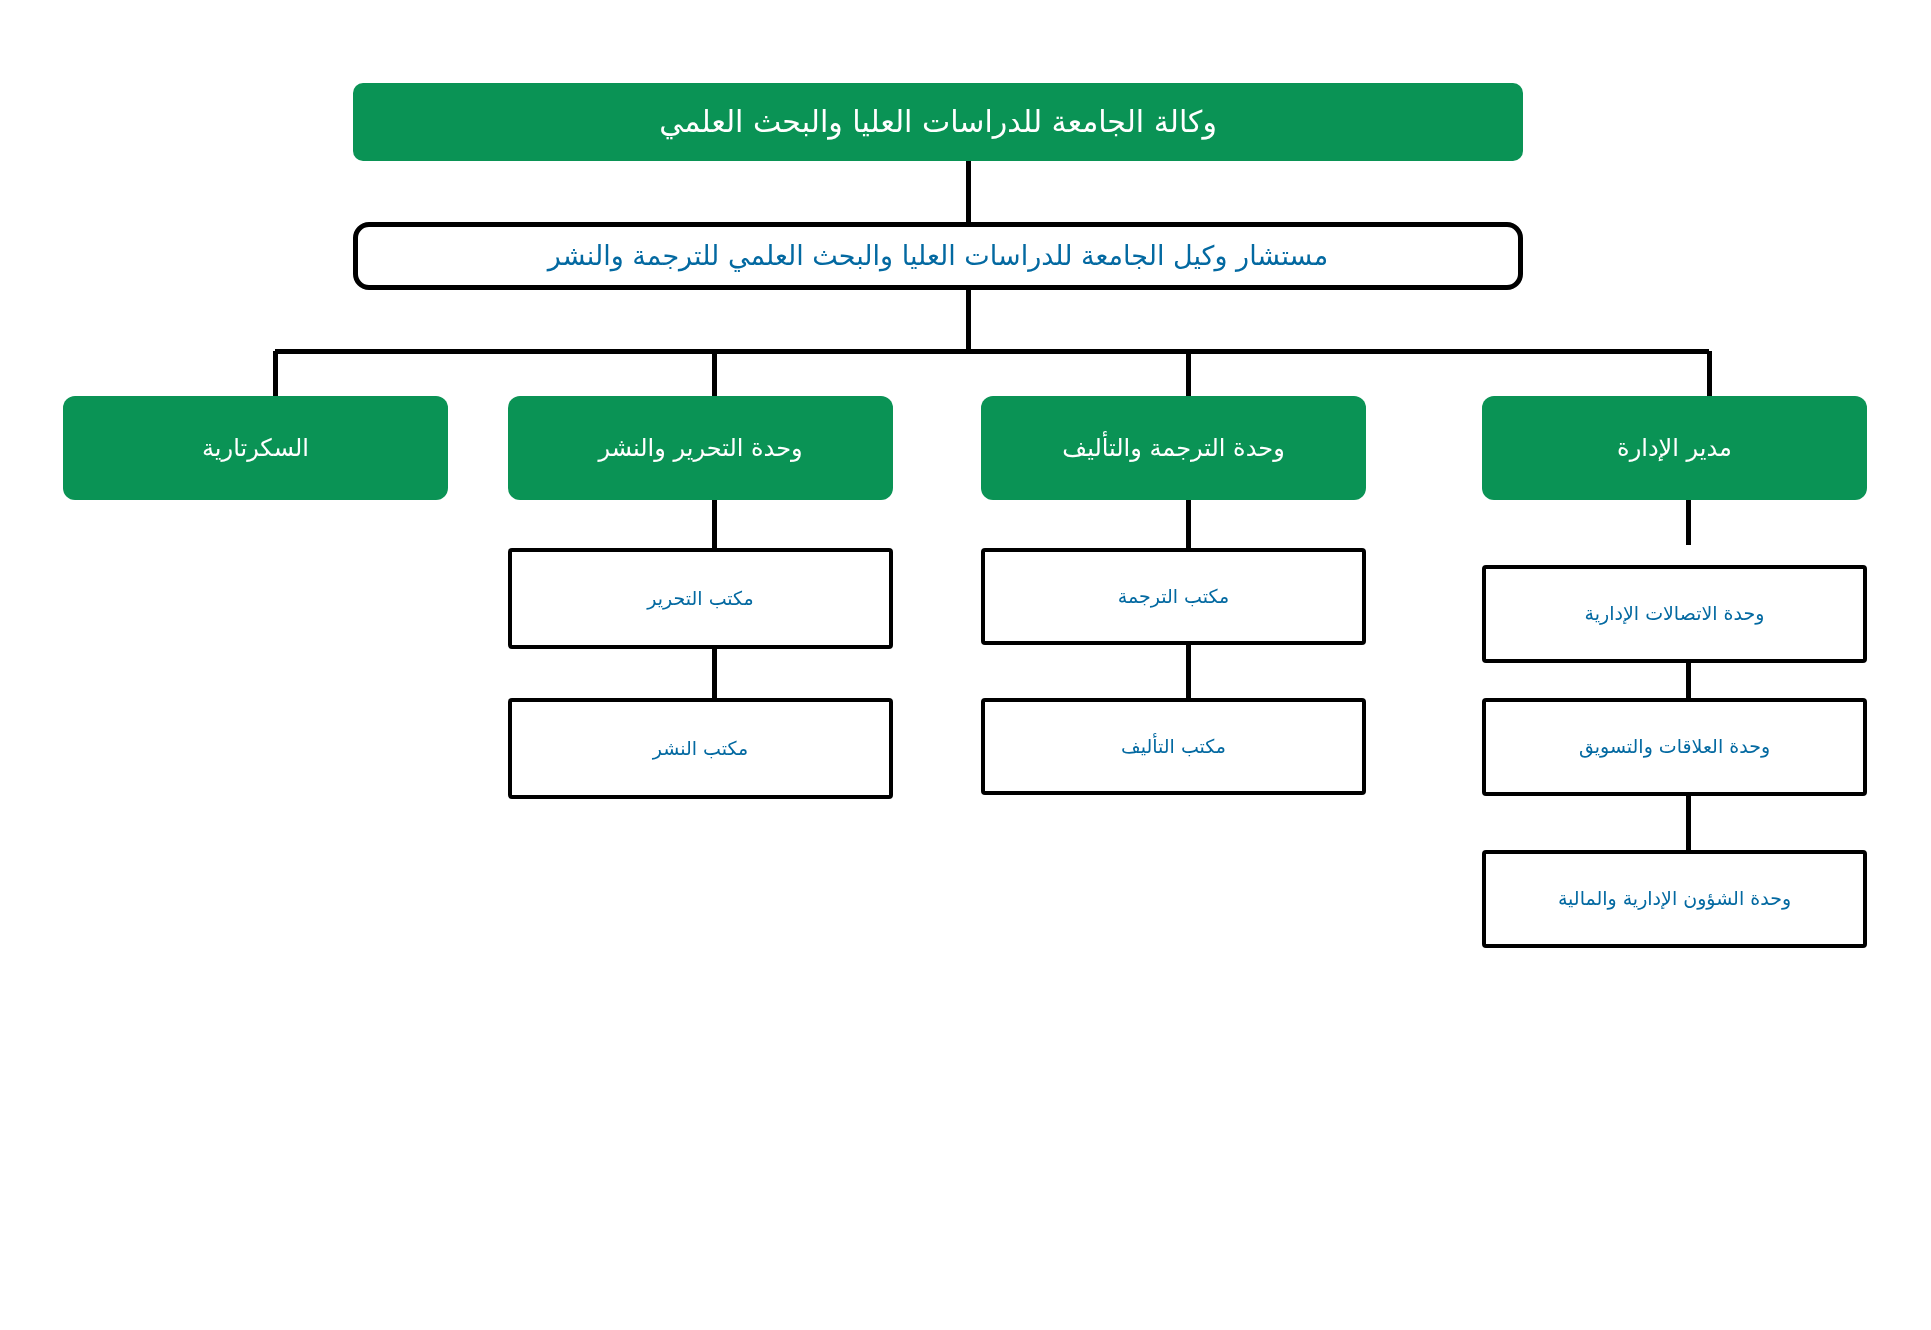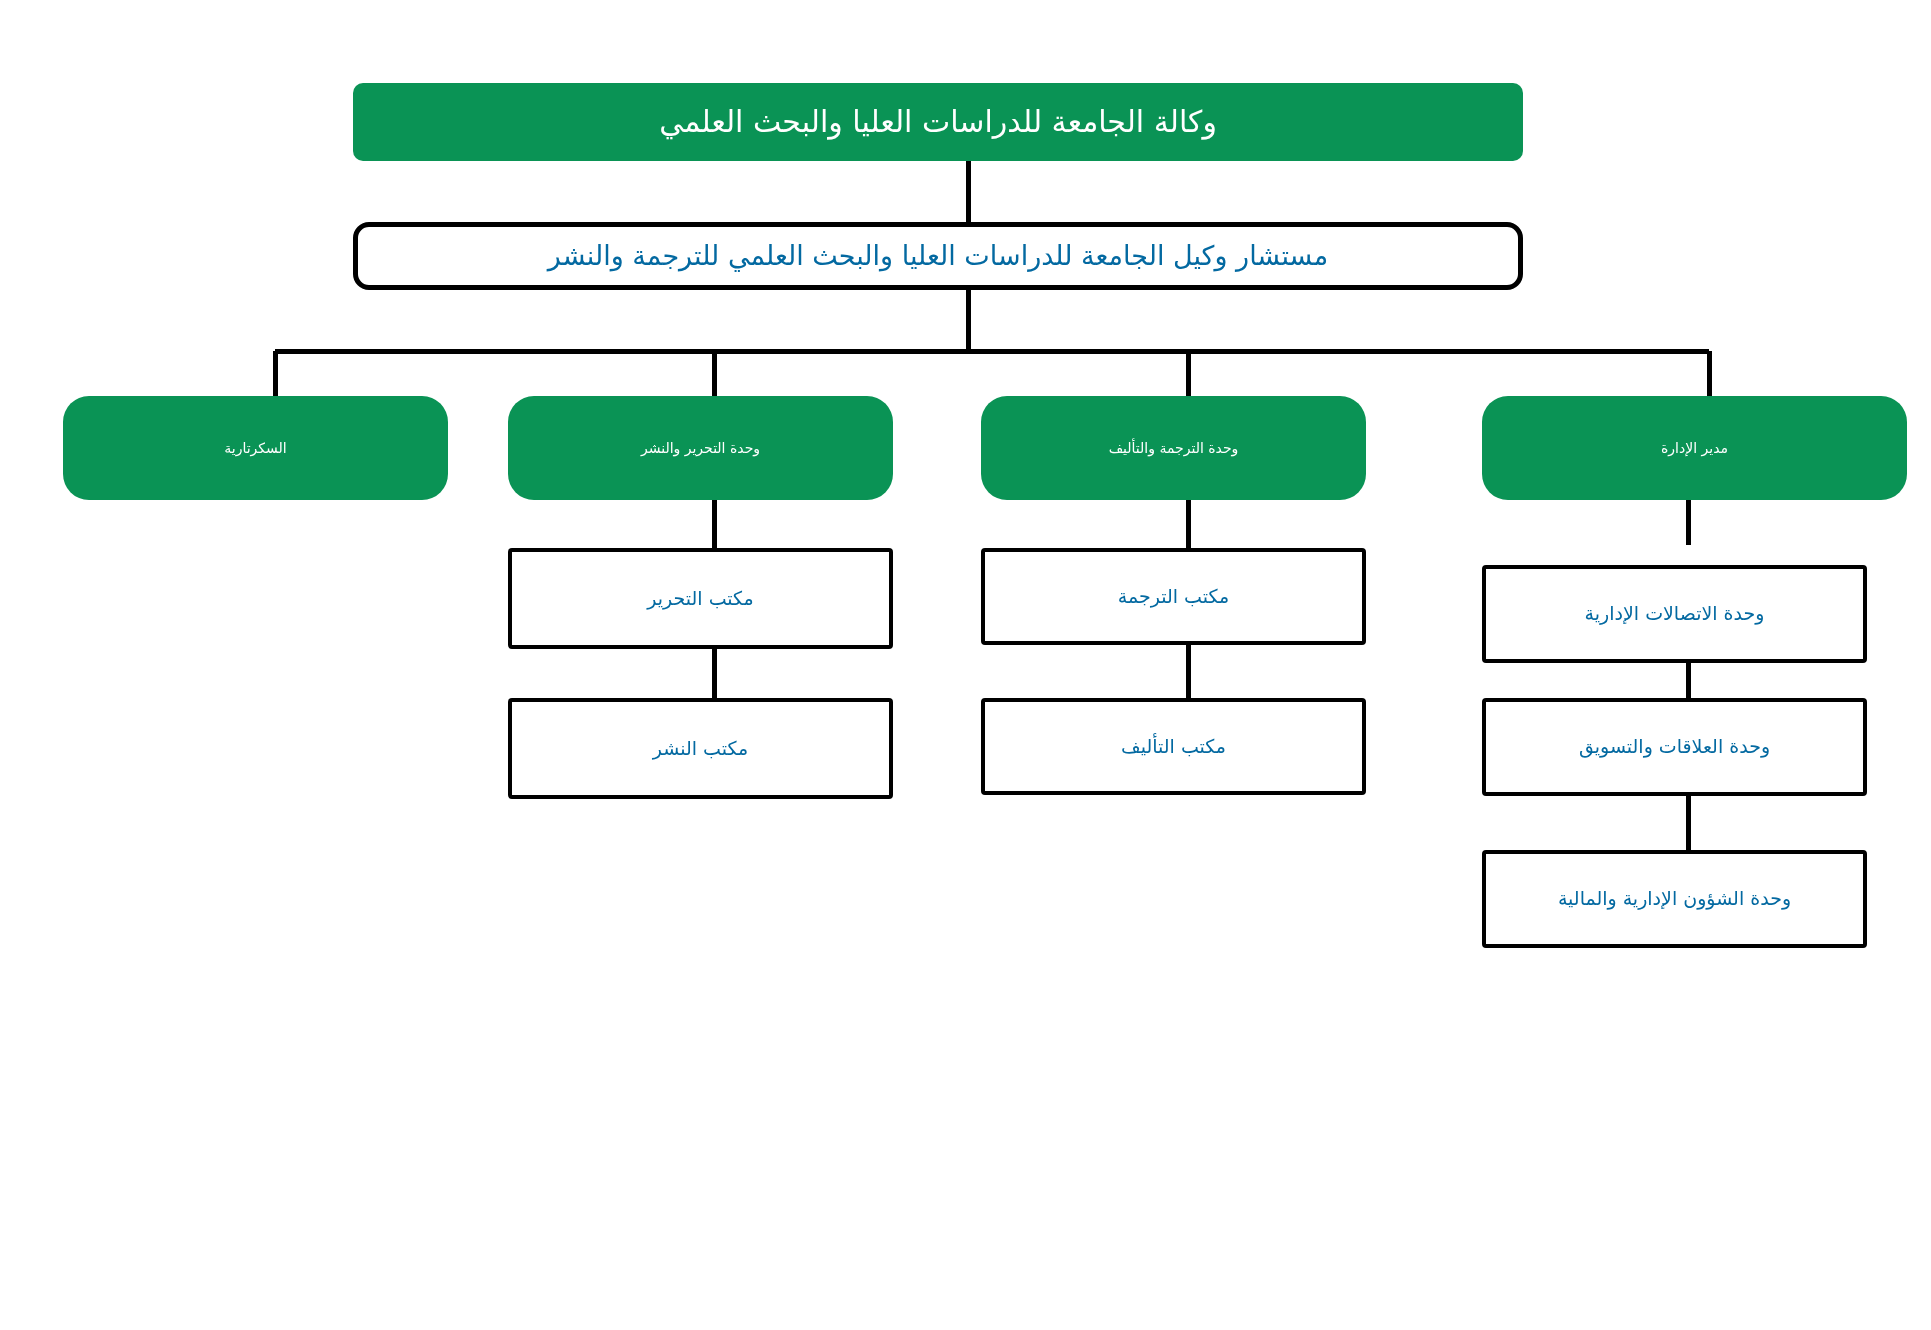--- a/index.html
+++ b/index.html
@@ -52,22 +52,22 @@
   .node.root {
     font-size: 30px;
     border-radius: 10px;
   }
   .node.level2 {
     font-size: 27px;
     border-radius: 16px;
     border-width: 5px;
   }
   .node.level3 {
-    font-size: 14px;
-    border-radius: 26px;
+    font-size: 24px;
+    border-radius: 12px;
   }
   .node.leaf {
     font-size: 19px;
     border-radius: 4px;
     border-width: 4px;
   }
 </style>
 </head>
 <body>
 
@@ -112,21 +112,21 @@
   </div>
 
   <div class="node green level3" style="left:523px; top:396px; width:385px; height:104px;">
     <span>وحدة التحرير والنشر</span>
   </div>
 
   <div class="node green level3" style="left:996px; top:396px; width:385px; height:104px;">
     <span>وحدة الترجمة والتأليف</span>
   </div>
 
-  <div class="node green level3" style="left:1497px; top:396px; width:425px; height:104px;">
+  <div class="node green level3" style="left:1497px; top:396px; width:385px; height:104px;">
     <span>مدير الإدارة</span>
   </div>
 
   <div class="node white leaf" style="left:523px; top:548px; width:385px; height:101px;">
     <span>مكتب التحرير</span>
   </div>
 
   <div class="node white leaf" style="left:523px; top:698px; width:385px; height:101px;">
     <span>مكتب النشر</span>
   </div>

